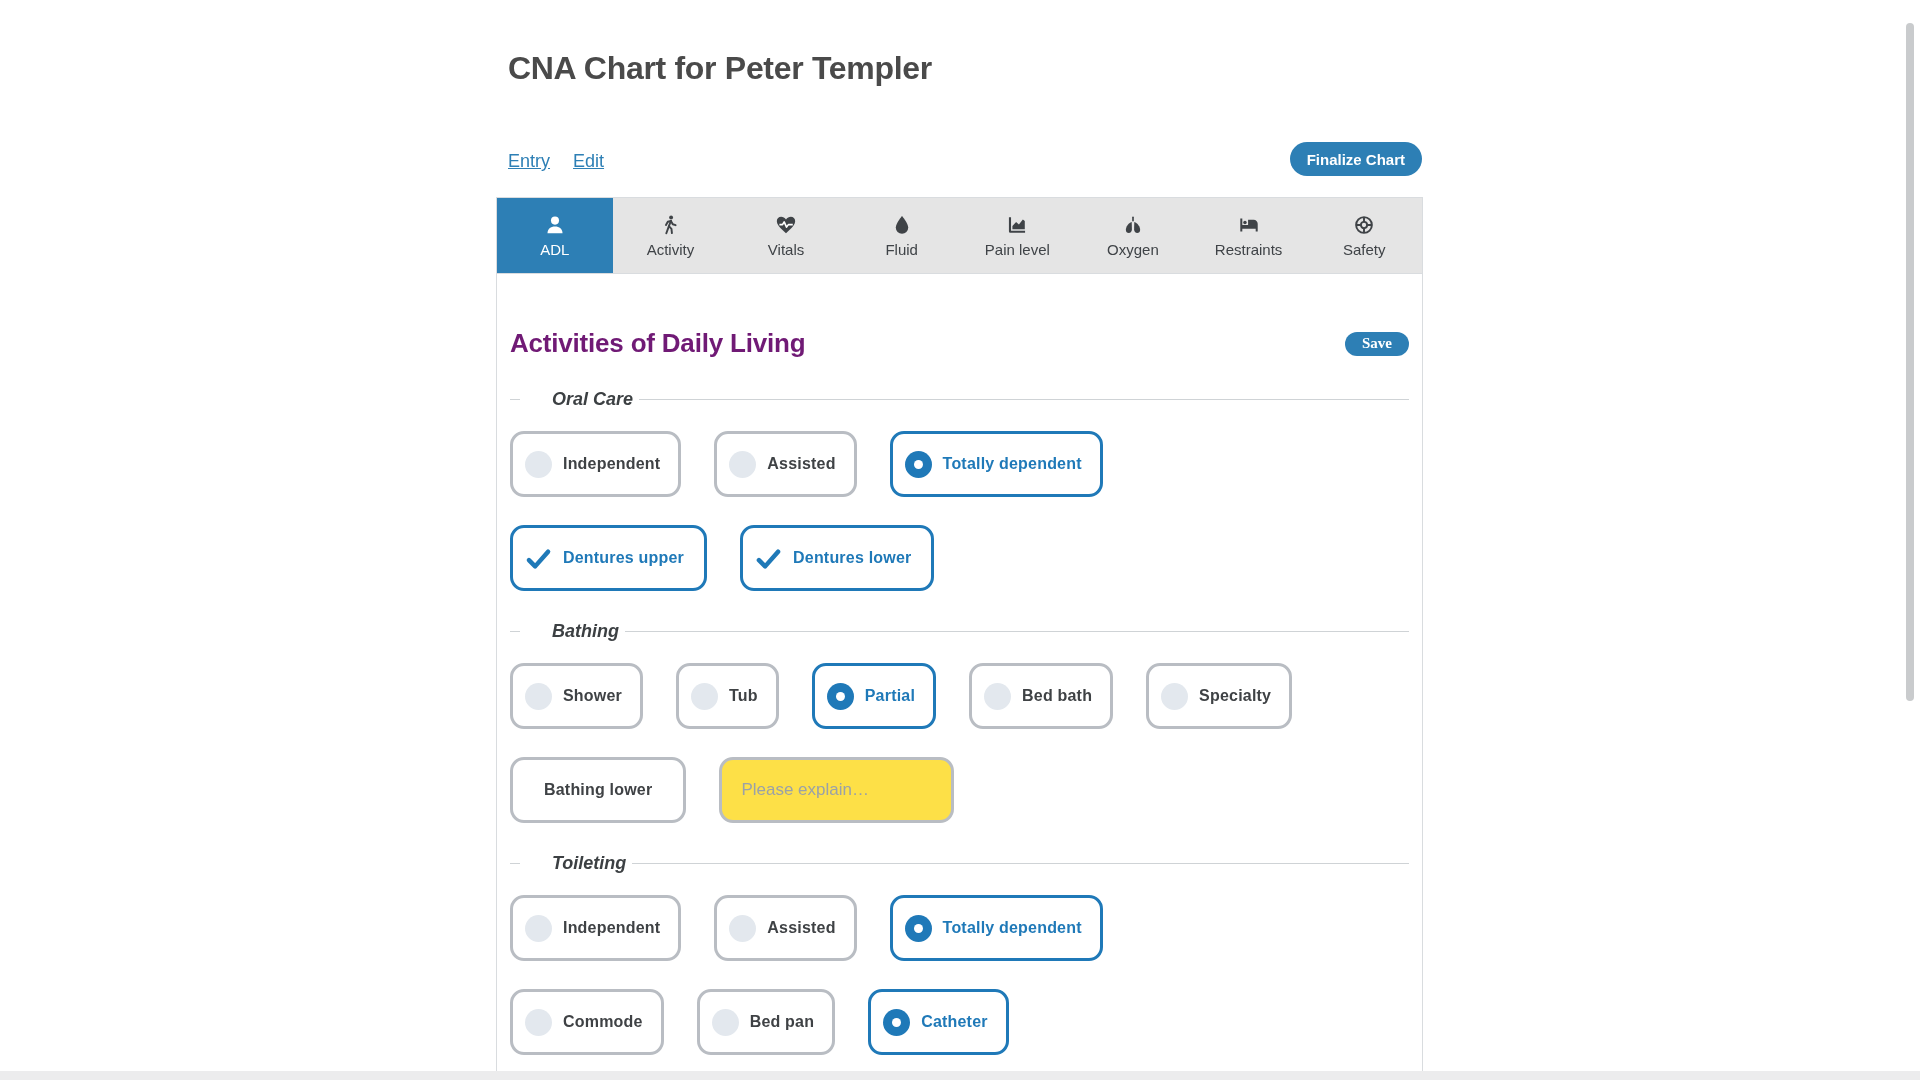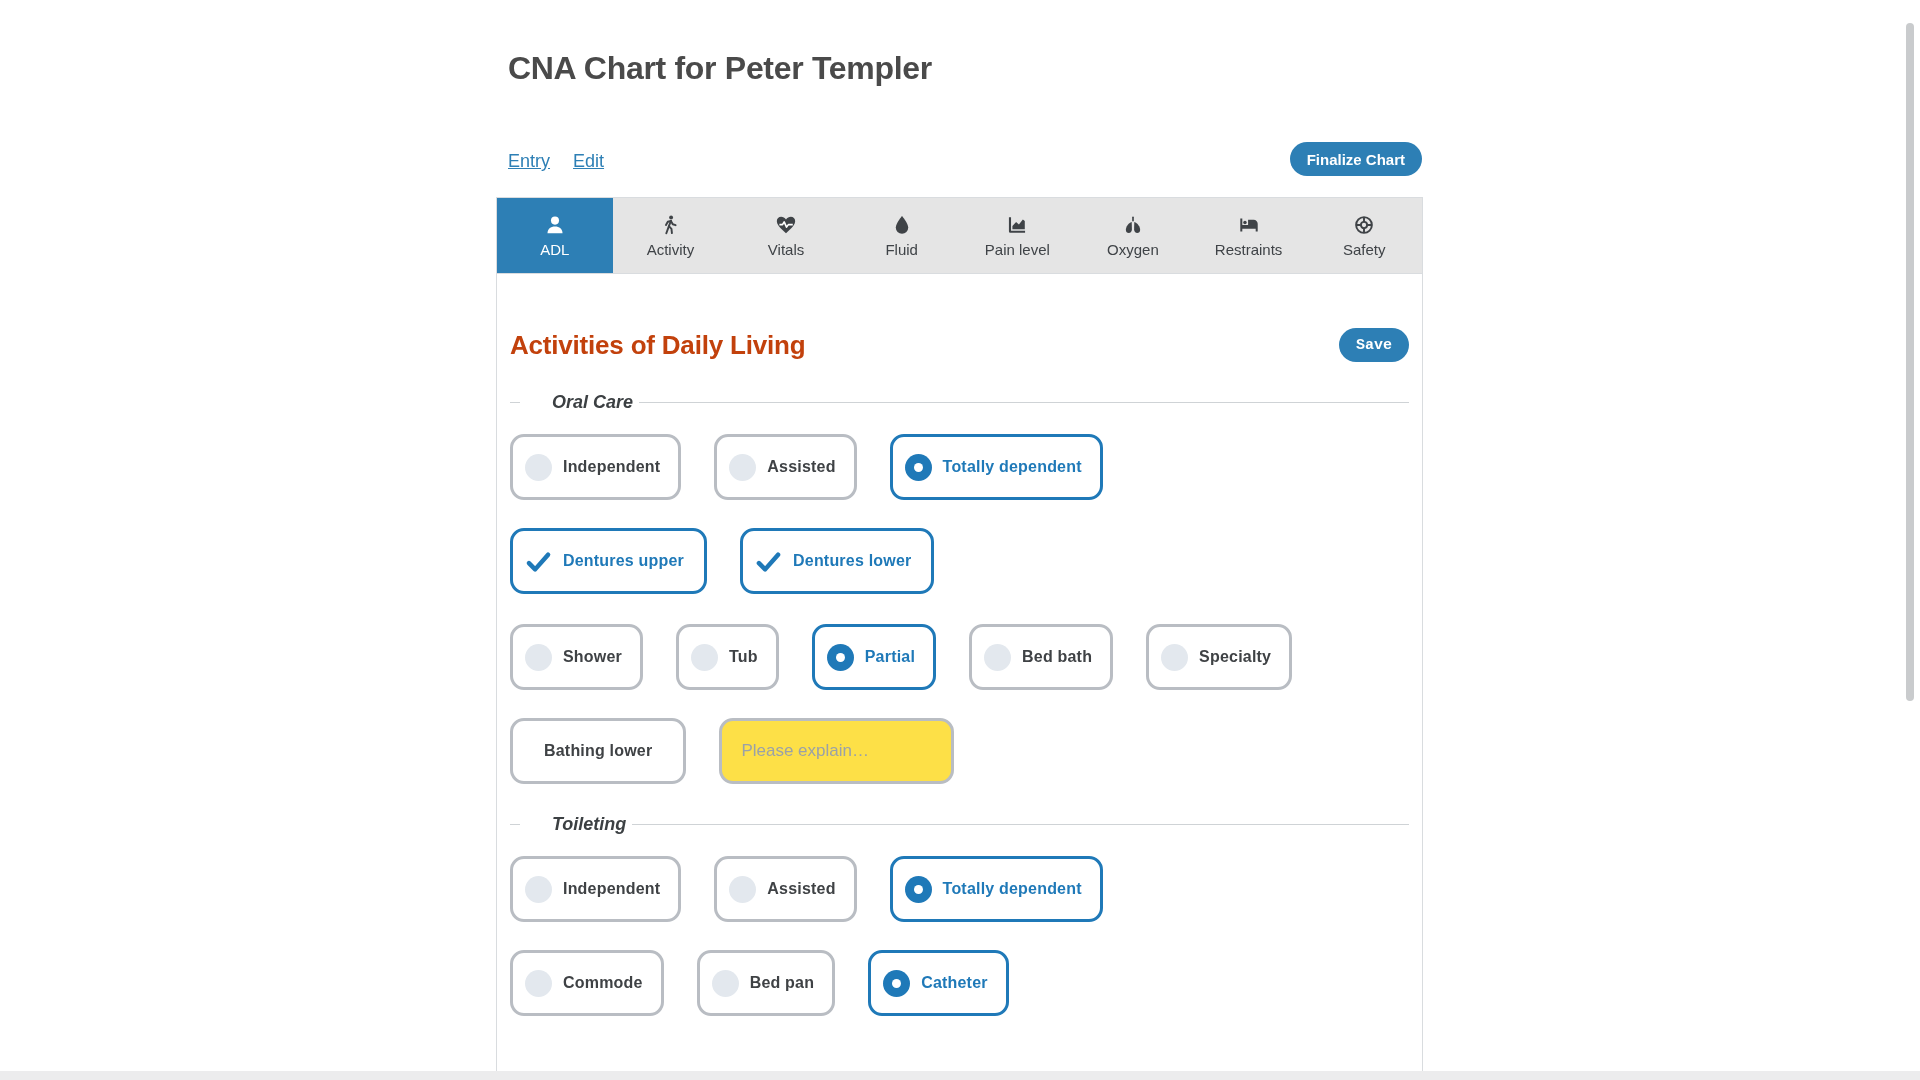--- a/index.html
+++ b/index.html
@@ -31,23 +31,23 @@
   .tab-bar{display:flex;height:76px;border-bottom:1px solid var(--panel-border);background:#e5e5e5;}
   .tab{flex:1;display:flex;flex-direction:column;align-items:center;justify-content:center;
     gap:5px;color:#3f4347;cursor:pointer;}
   .tab.selected{background:var(--accent);color:#fff;}
   .tab-icon{height:22px;display:flex;align-items:center;}
   .tab-icon svg{width:22px;height:22px;fill:currentColor;}
   .tab-label{font-size:15px;}
 
   .content{padding:0 13px;}
   .panel-header{display:flex;justify-content:space-between;align-items:center;margin-top:54px;}
-  .panel-heading{font-size:26px;font-weight:700;color:#c2410c;letter-spacing:-0.2px;}
-  .save-btn{height:34px;padding:0 17px;background:var(--accent);color:#fff;font-size:15px;
-    font-weight:700;border:none;border-radius:17px;cursor:pointer;font-family:Liberation Mono, monospace;}
+  .panel-heading{font-size:26px;font-weight:700;color:#701a75;letter-spacing:-0.2px;}
+  .save-btn{height:24px;padding:0 17px;background:var(--accent);color:#fff;font-size:15px;
+    font-weight:700;border:none;border-radius:17px;cursor:pointer;font-family:Liberation Serif, serif;}
 
   .section{margin-top:30px;}
   .legend-row{display:flex;align-items:center;}
   .legend-row::before{content:"";width:10px;height:1px;background:var(--line);}
   .legend-row::after{content:"";flex:1;height:1px;background:var(--line);}
   .legend-text{padding:0 6px 0 4px;font-style:italic;font-weight:700;font-size:18px;color:#3c4043;margin-left:28px;}
 
   .card-row{display:flex;align-items:center;gap:33px;margin-top:21px;}
   .card-row + .card-row{margin-top:28px;}
   .card{height:66px;display:inline-flex;align-items:center;gap:11px;padding:0 18px 0 12px;
@@ -206,20 +206,23 @@
                 <span class="check-icon">
                   <svg viewBox="0 0 24 24">
                     <path d="M3.5 13.5l5.5 5.5L20.5 6" fill="none" stroke="currentColor" stroke-width="4" stroke-linecap="round" stroke-linejoin="round"></path>
                   </svg>
                 </span>
                 <span class="card-label">Dentures lower</span>
               </div>
             </div>
           </div>
           <div class="section">
+            <div class="legend-row">
+              <span class="legend-text">Bathing</span>
+            </div>
             <div class="card-row">
               <div class="card">
                 <span class="radio-circle"></span>
                 <span class="card-label">Shower</span>
               </div>
               <div class="card">
                 <span class="radio-circle"></span>
                 <span class="card-label">Tub</span>
               </div>
               <div class="card selected">

